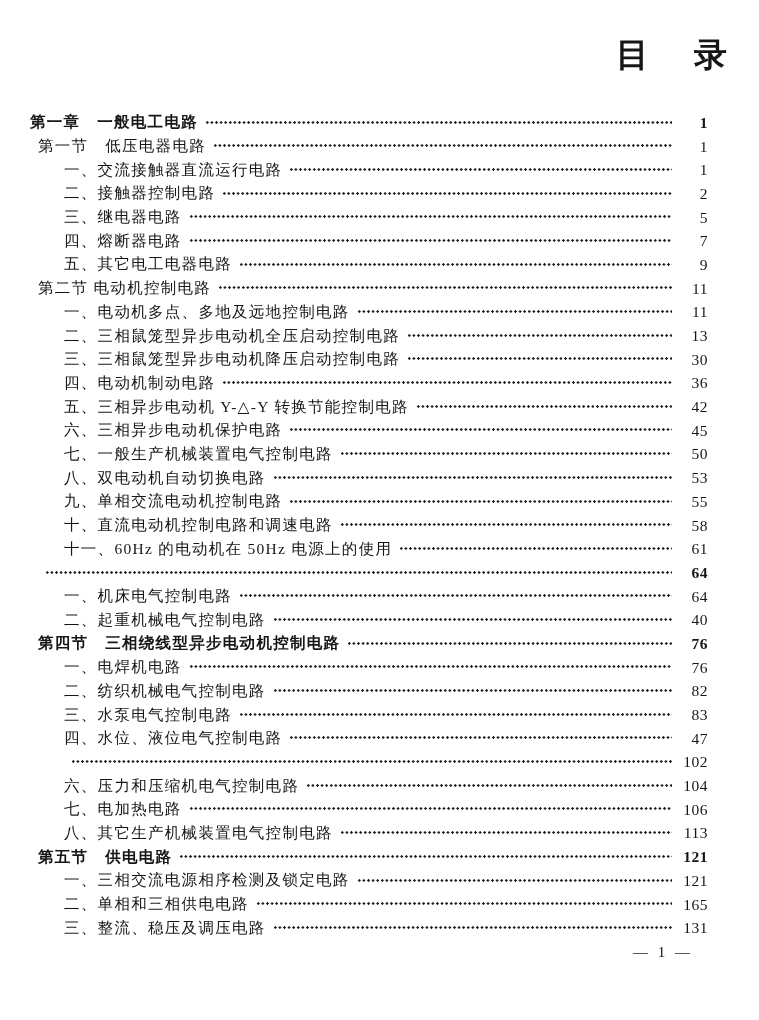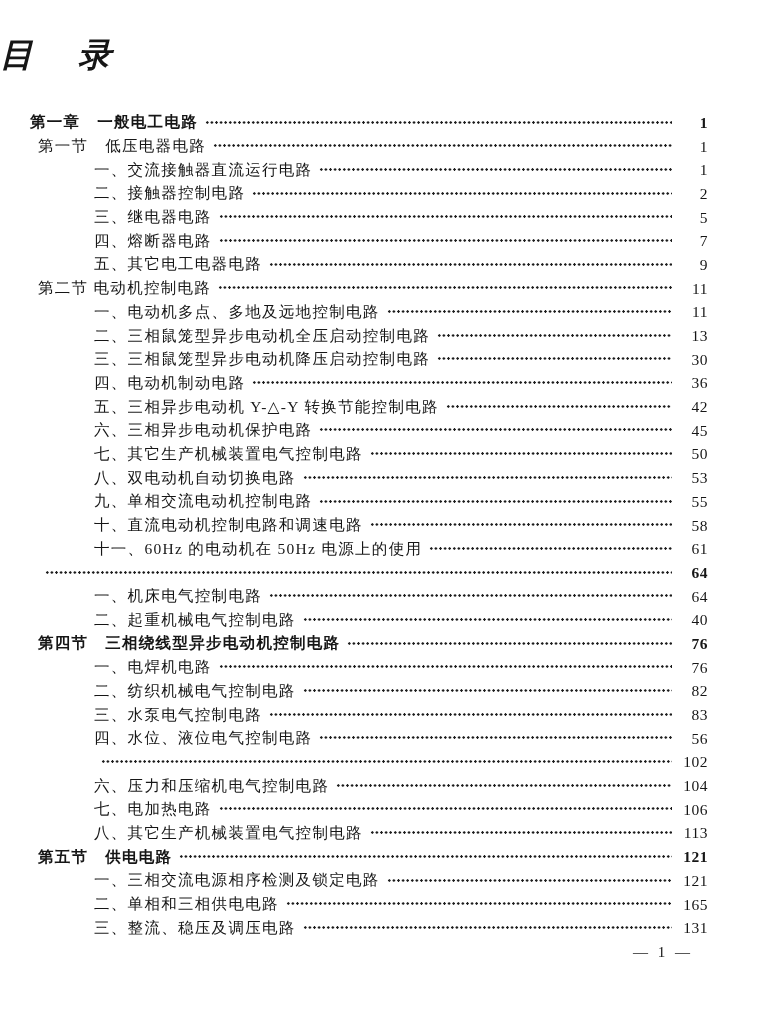--- a/index.html
+++ b/index.html
@@ -15,46 +15,45 @@
     color: #161616;
     font-family: "Liberation Serif", "DejaVu Serif", serif;
   }
   .page-title {
     position: absolute;
     top: 33px;
     left: 0;
     width: 100%;
     box-sizing: border-box;
     padding-right: 26px;
-    text-align: left;
+    text-align: right;
     font-size: 33px;
     font-weight: bold;
     letter-spacing: 6px;
     white-space: pre;
-    font-style: italic;
   }
   .toc-list {
     position: absolute;
     top: 111px;
     left: 0;
     right: 51px;
   }
   .row {
     display: flex;
     align-items: center;
     height: 23.7px;
     font-size: 15.5px;
   }
   .row .label {
     white-space: nowrap;
     letter-spacing: 1.3px;
   }
   .row.l1 { padding-left: 30px; font-weight: bold; }
   .row.l2 { padding-left: 38px; }
-  .row.l3 { padding-left: 94px; }
+  .row.l3 { padding-left: 32px; margin-left: 32px; }
   .row.bold { font-weight: bold; }
   .dots {
     flex: 1 1 auto;
     align-self: stretch;
     margin-left: 7px;
     min-width: 10px;
     background-image: radial-gradient(circle, #1c1c1c 1.05px, rgba(0,0,0,0) 1.35px);
     background-size: 4.6px 4.6px;
     background-repeat: repeat-x;
     background-position: 0 calc(50% - 1px);
@@ -145,21 +144,21 @@
       <span class="label">五、三相异步电动机 Y-△-Y 转换节能控制电路</span>
       <span class="dots"></span>
       <span class="page-num">42</span>
     </div>
     <div class="row l3">
       <span class="label">六、三相异步电动机保护电路</span>
       <span class="dots"></span>
       <span class="page-num">45</span>
     </div>
     <div class="row l3">
-      <span class="label">七、其它生产机械装置电气控制电路</span>
+      <span class="label">七、一般生产机械装置电气控制电路</span>
       <span class="dots"></span>
       <span class="page-num">50</span>
     </div>
     <div class="row l3">
       <span class="label">八、双电动机自动切换电路</span>
       <span class="dots"></span>
       <span class="page-num">53</span>
     </div>
     <div class="row l3">
       <span class="label">九、单相交流电动机控制电路</span>
@@ -206,21 +205,21 @@
       <span class="page-num">82</span>
     </div>
     <div class="row l3">
       <span class="label">三、水泵电气控制电路</span>
       <span class="dots"></span>
       <span class="page-num">83</span>
     </div>
     <div class="row l3">
       <span class="label">四、水位、液位电气控制电路</span>
       <span class="dots"></span>
-      <span class="page-num">56</span>
+      <span class="page-num">47</span>
     </div>
     <div class="row l3">
       <span class="dots"></span>
       <span class="page-num">102</span>
     </div>
     <div class="row l3">
       <span class="label">六、压力和压缩机电气控制电路</span>
       <span class="dots"></span>
       <span class="page-num">104</span>
     </div>

